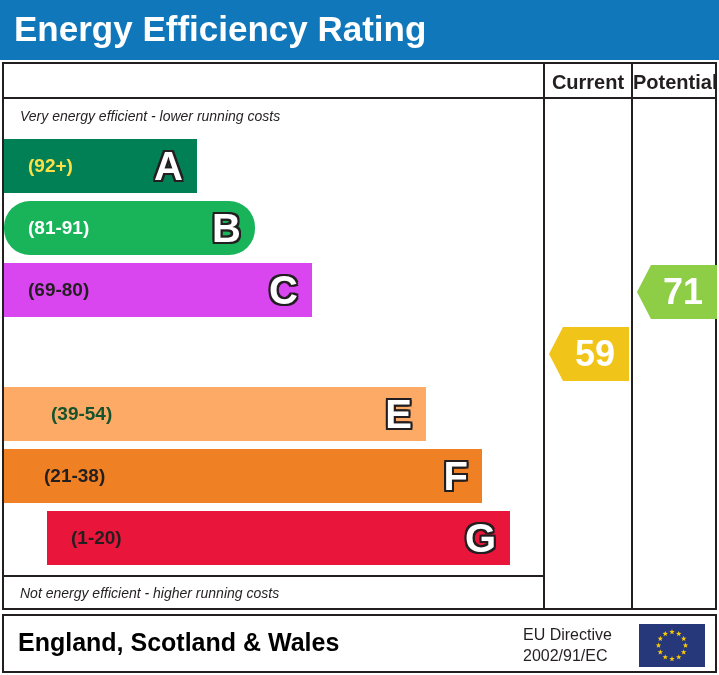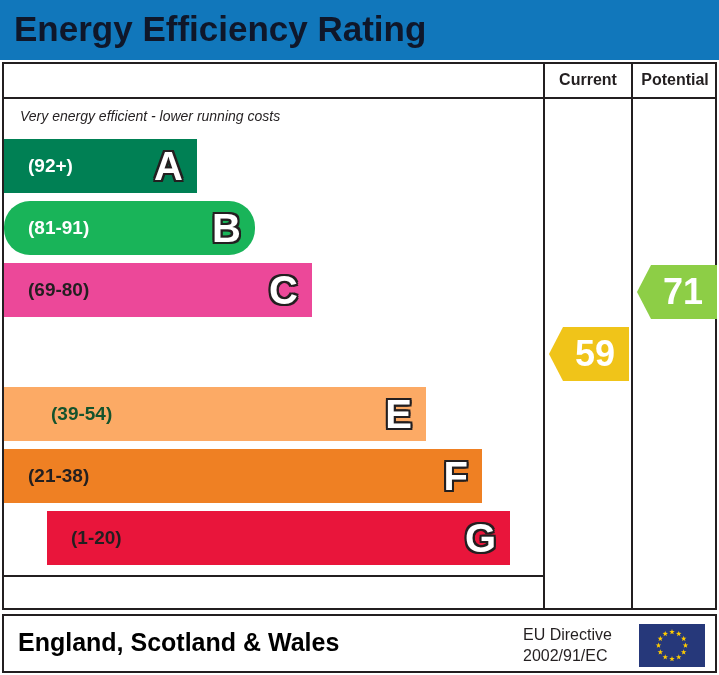--- a/index.html
+++ b/index.html
@@ -28,21 +28,21 @@
     width: 719px;
     height: 60px;
     background: #1177BB;
   }
   .epc-header-title {
     position: absolute;
     left: 14px;
     top: 9px;
     font-size: 35px;
     font-weight: bold;
-    color: #0f172a;
+    color: #ffffff;
     letter-spacing: 0px;
     white-space: nowrap;
   }
 
   
   .epc-table {
     position: absolute;
     left: 2px;
     top: 62px;
     width: 715px;
@@ -69,21 +69,21 @@
     left: 0;
     top: 33px;
     width: 100%;
     height: 2px;
     background: #231f20;
   }
 
   .col-head {
     position: absolute;
     top: 7px;
-    font-size: 16px;
+    font-size: 20px;
     font-weight: bold;
     color: #231f20;
     text-align: center;
     white-space: nowrap;
   }
   .col-head.current   { left: 541px; width: 86px; }
   .col-head.potential { left: 629px; width: 84px; }
 
   
   .caption {
@@ -221,40 +221,41 @@
     <div class="col-sep c1"></div>
     <div class="col-sep c2"></div>
 
     <div class="col-head current">Current</div>
     <div class="col-head potential">Potential</div>
 
     <div class="caption top">Very energy efficient - lower running costs</div>
 
     <div class="caption-rule"></div>
 
+    <div class="caption bottom">Not energy efficient - higher running costs</div>
 
     <div class="bars" id="bars-container">
         <div class="bar" style="top: 0px; width: 193px; background: rgb(0, 128, 84);">
-          <span class="bar-range" style="color: #ffffff;">(92+)</span>
+          <span class="bar-range" style="color: #fde047;">(92+)</span>
           <span class="bar-letter">A</span>
         </div>
         <div class="bar" style="top: 62px; width: 251px; background: rgb(25, 180, 89); border-radius: 26px;">
           <span class="bar-range" style="color: rgb(255, 255, 255);">(81-91)</span>
           <span class="bar-letter">B</span>
         </div>
-        <div class="bar" style="top: 124px; width: 308px; background: #ec4899;">
+        <div class="bar" style="top: 124px; width: 308px; background: #d946ef;">
           <span class="bar-range" style="color: rgb(35, 31, 32);">(69-80)</span>
           <span class="bar-letter">C</span>
         </div>
         <div class="bar" style="top: 248px; width: 422px; background: rgb(252, 170, 101);">
           <span class="bar-range" style="color: #14532d; margin-left: 23px;">(39-54)</span>
           <span class="bar-letter">E</span>
         </div>
         <div class="bar" style="top: 310px; width: 478px; background: rgb(239, 128, 35);">
-          <span class="bar-range" style="color: rgb(35, 31, 32);">(21-38)</span>
+          <span class="bar-range" style="color: rgb(35, 31, 32); margin-left: 16px;">(21-38)</span>
           <span class="bar-letter">F</span>
         </div>
         <div class="bar" style="top: 372px; width: 463px; background: rgb(233, 21, 59); margin-left: 43px;">
           <span class="bar-range" style="color: rgb(35, 31, 32);">(1-20)</span>
           <span class="bar-letter">G</span>
         </div>
       </div>
 
     <div id="ratings-container">
         <div class="rating-arrow" style="left: 545px; top: 263px; background: rgb(240, 196, 25);">

